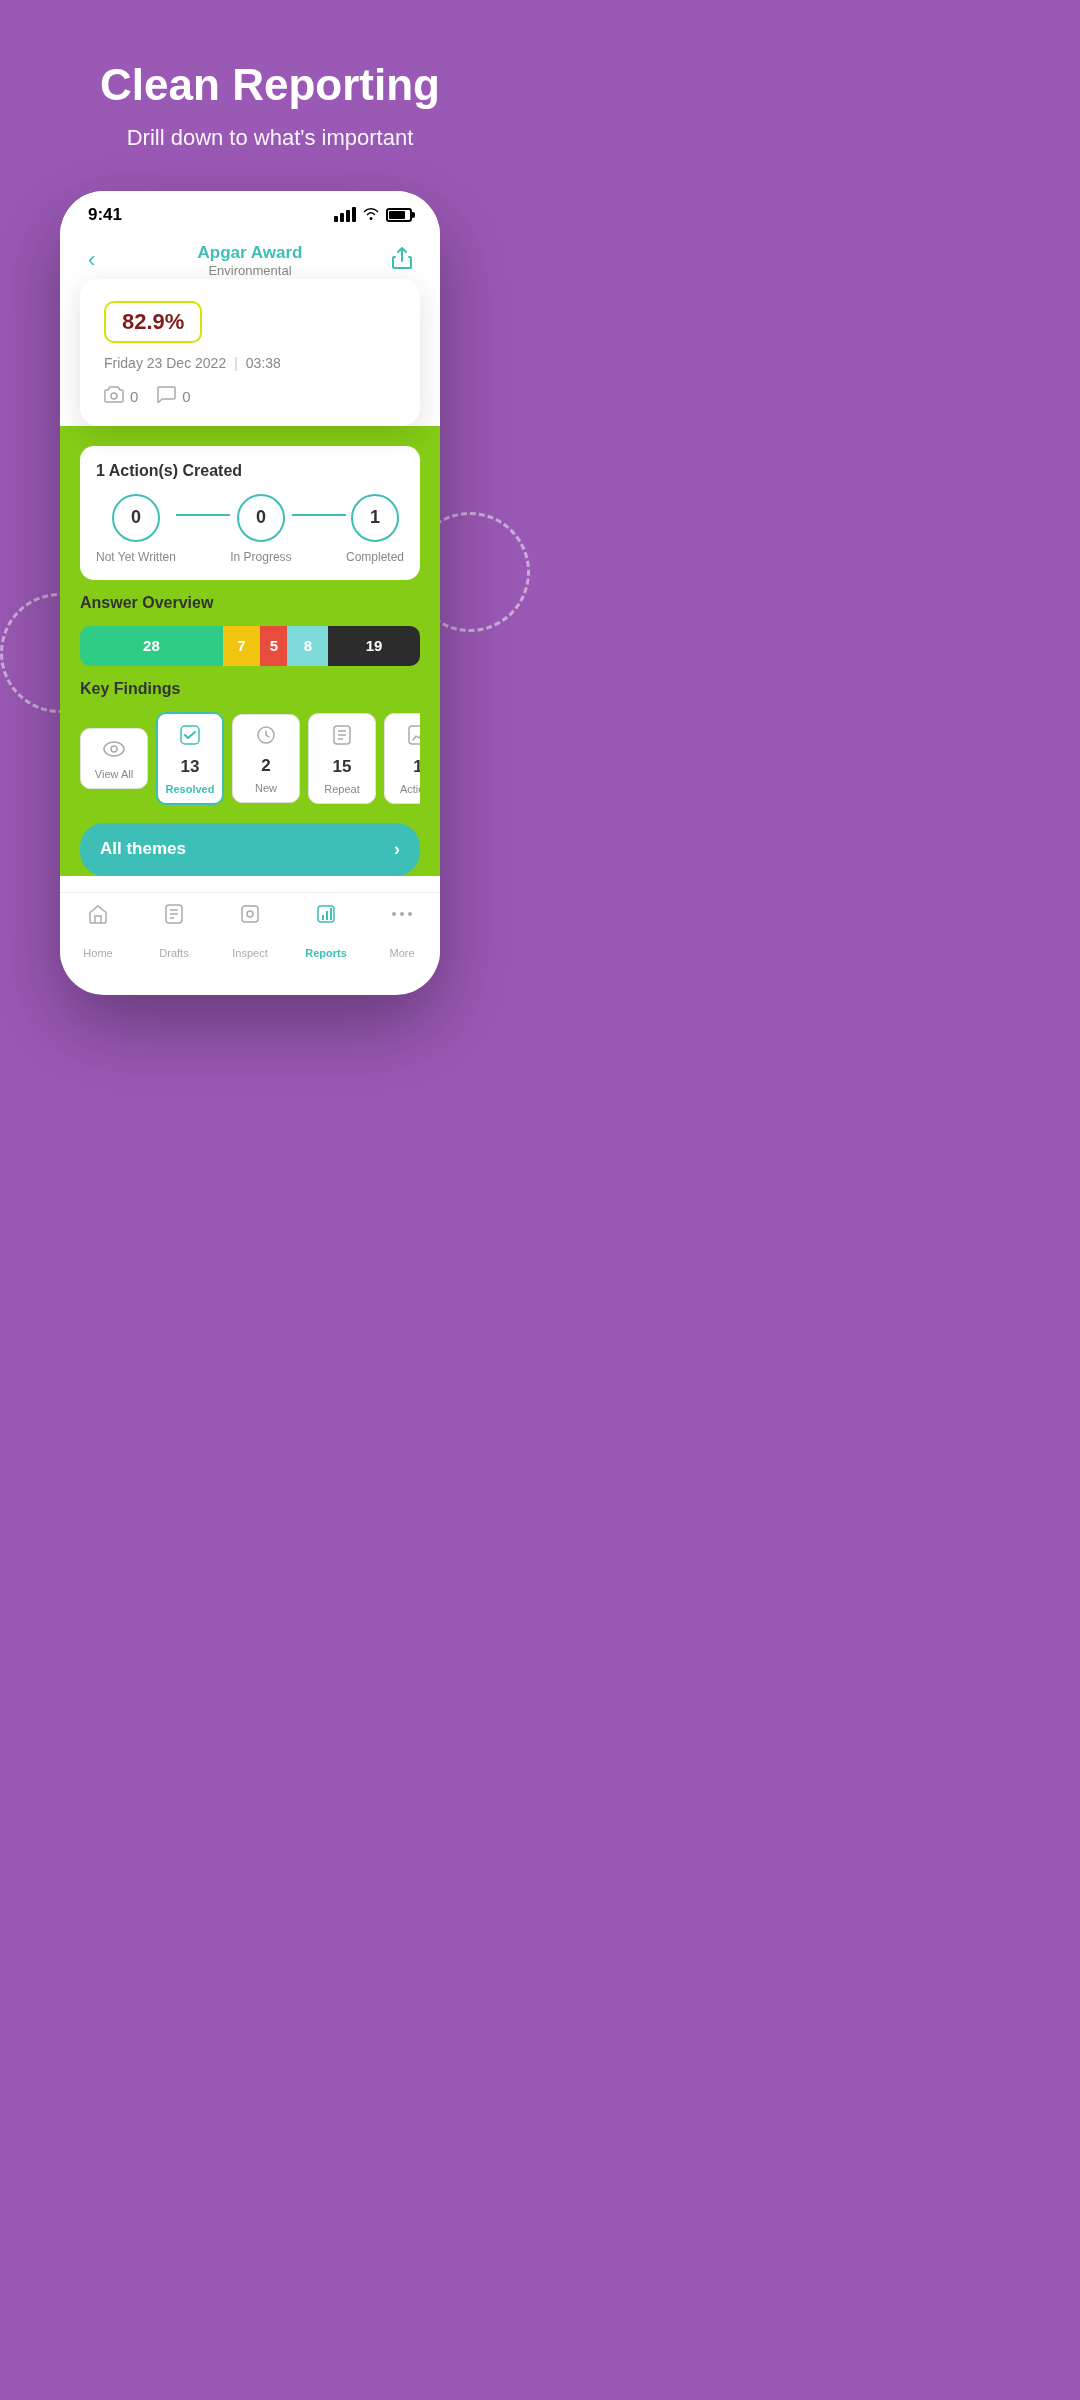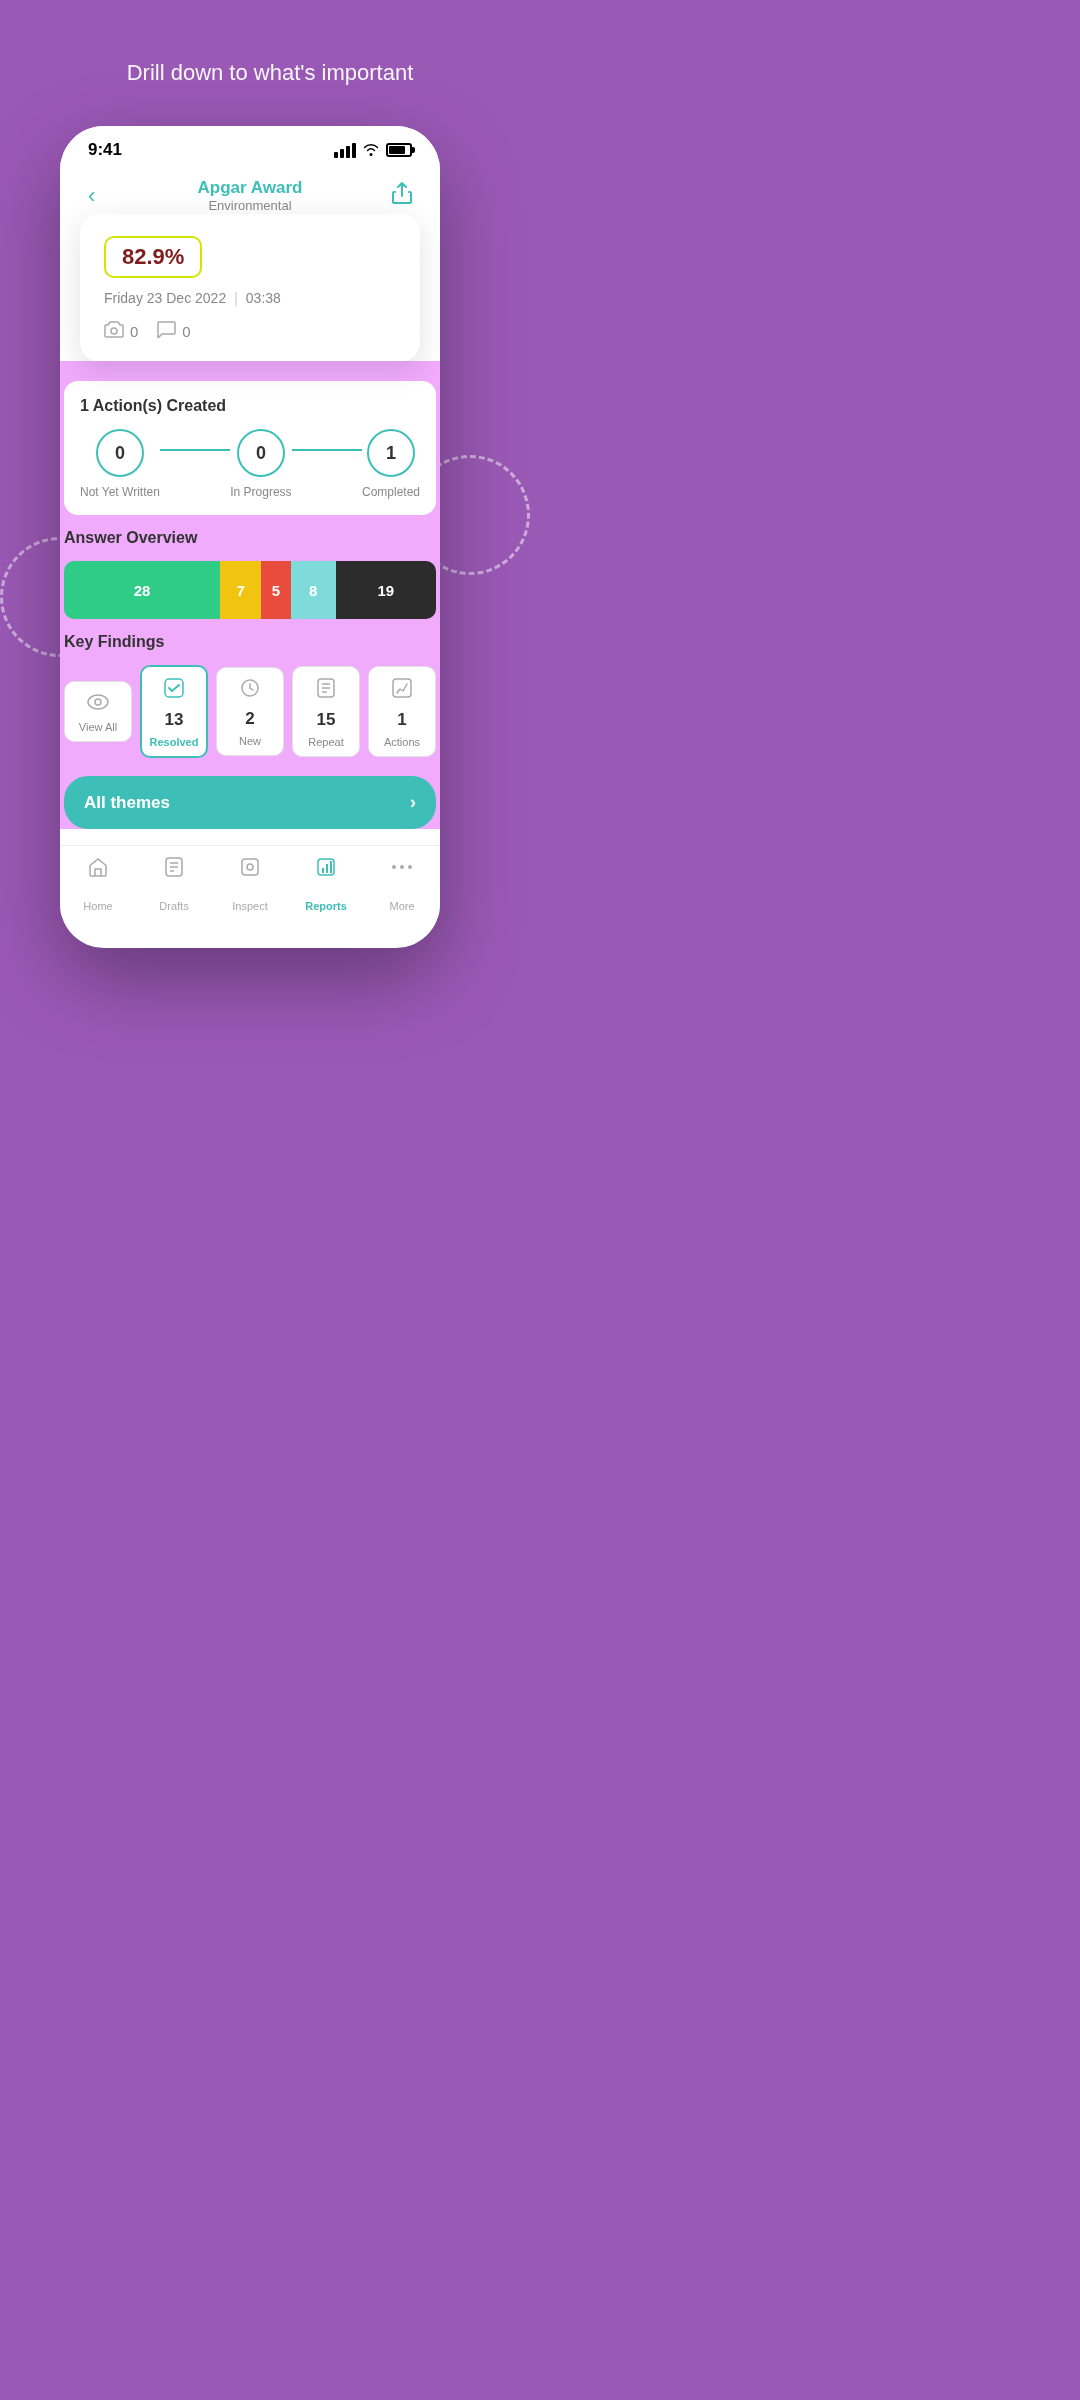--- a/index.html
+++ b/index.html
@@ -239,23 +239,23 @@
       font-size: 15px;
     }
 
     .media-icon {
       font-size: 18px;
       color: #aaa;
     }
 
     
     .content-area {
-      background: #f0abfc;
+      background: #84cc16;
       margin: 0;
-      padding: 20px 4px 0;
+      padding: 20px 20px 0;
     }
 
     
     .section-title {
       font-size: 16px;
       font-weight: 700;
       color: #333;
       margin-bottom: 14px;
     }
 
@@ -316,21 +316,21 @@
 
     
     .answer-section {
       margin-bottom: 14px;
     }
 
     .answer-bar {
       display: flex;
       border-radius: 10px;
       overflow: hidden;
-      height: 58px;
+      height: 40px;
     }
 
     .bar-segment {
       display: flex;
       align-items: center;
       justify-content: center;
       font-size: 15px;
       font-weight: 700;
       color: #fff;
     }
@@ -484,20 +484,21 @@
     }
 
     .bottom-spacer {
       height: 60px;
     }
   </style>
 </head>
 <body>
 
 <div class="hero-section">
+  <h1 class="hero-title">Clean Reporting</h1>
   <p class="hero-subtitle">Drill down to what's important</p>
 
   <div class="phone-wrapper">
 
     <div class="deco-circle-left"></div>
     <div class="deco-circle-right"></div>
 
     <div class="phone-outer">
 
       <div class="status-bar">

